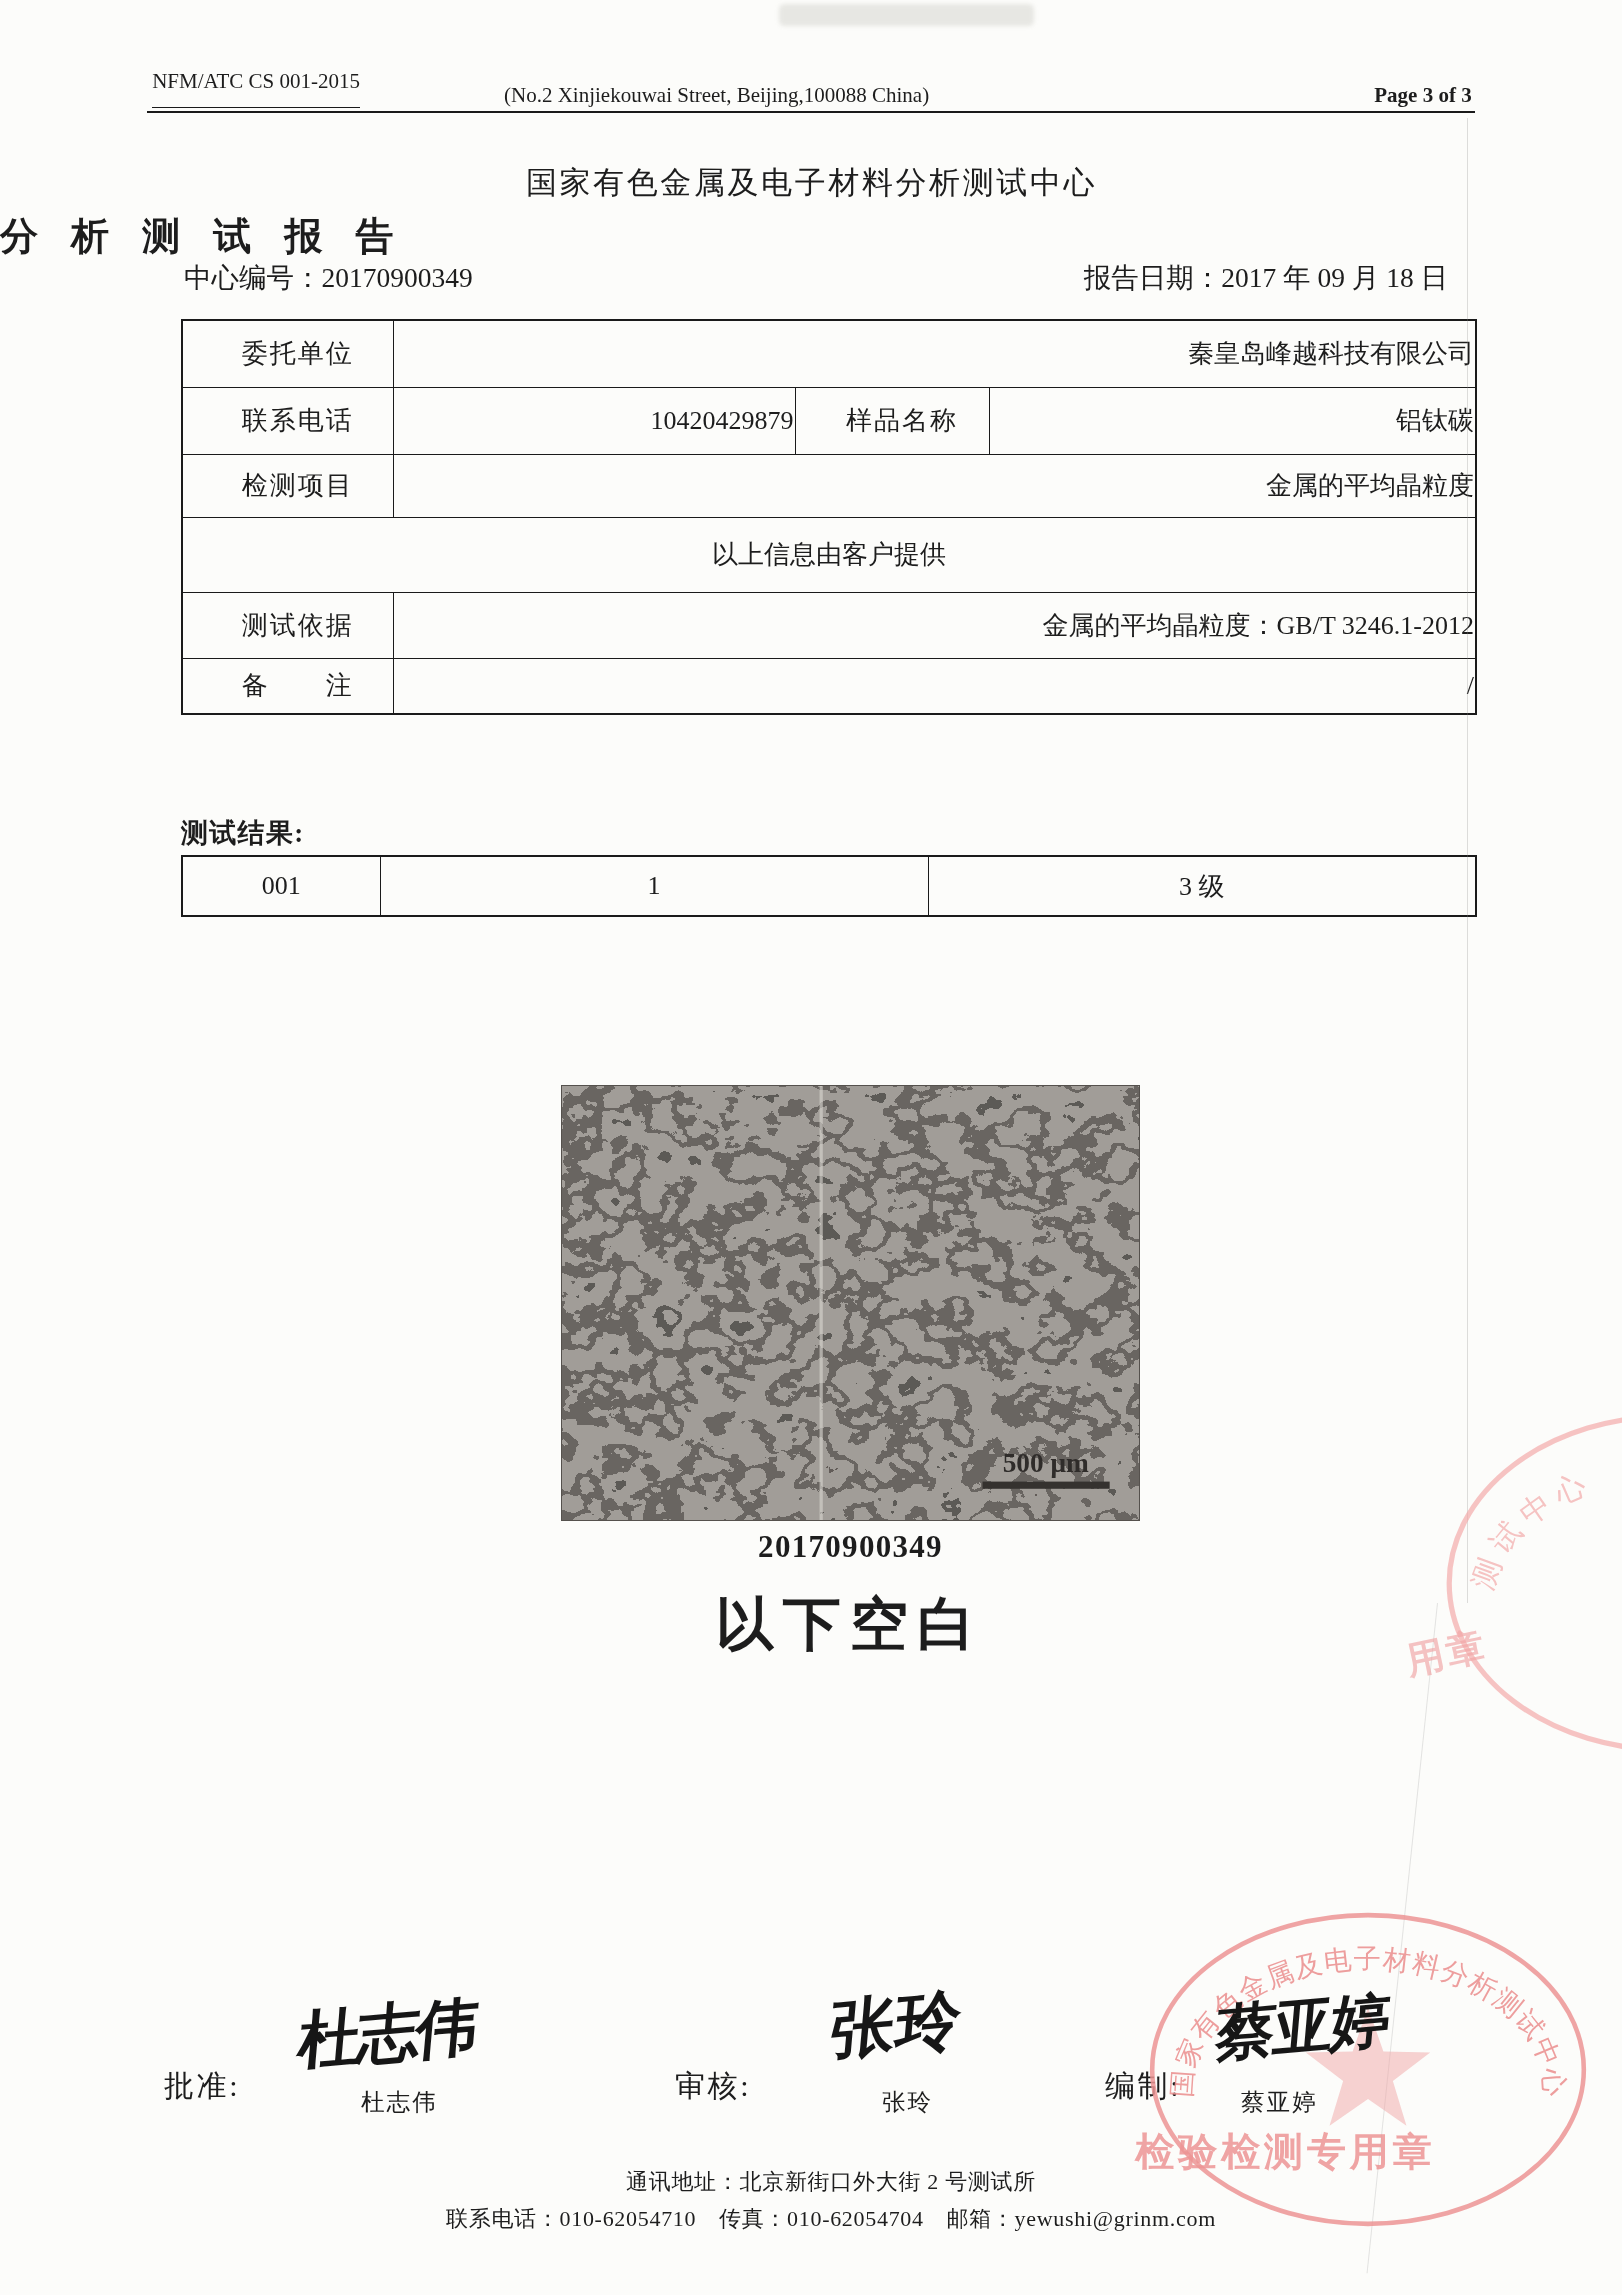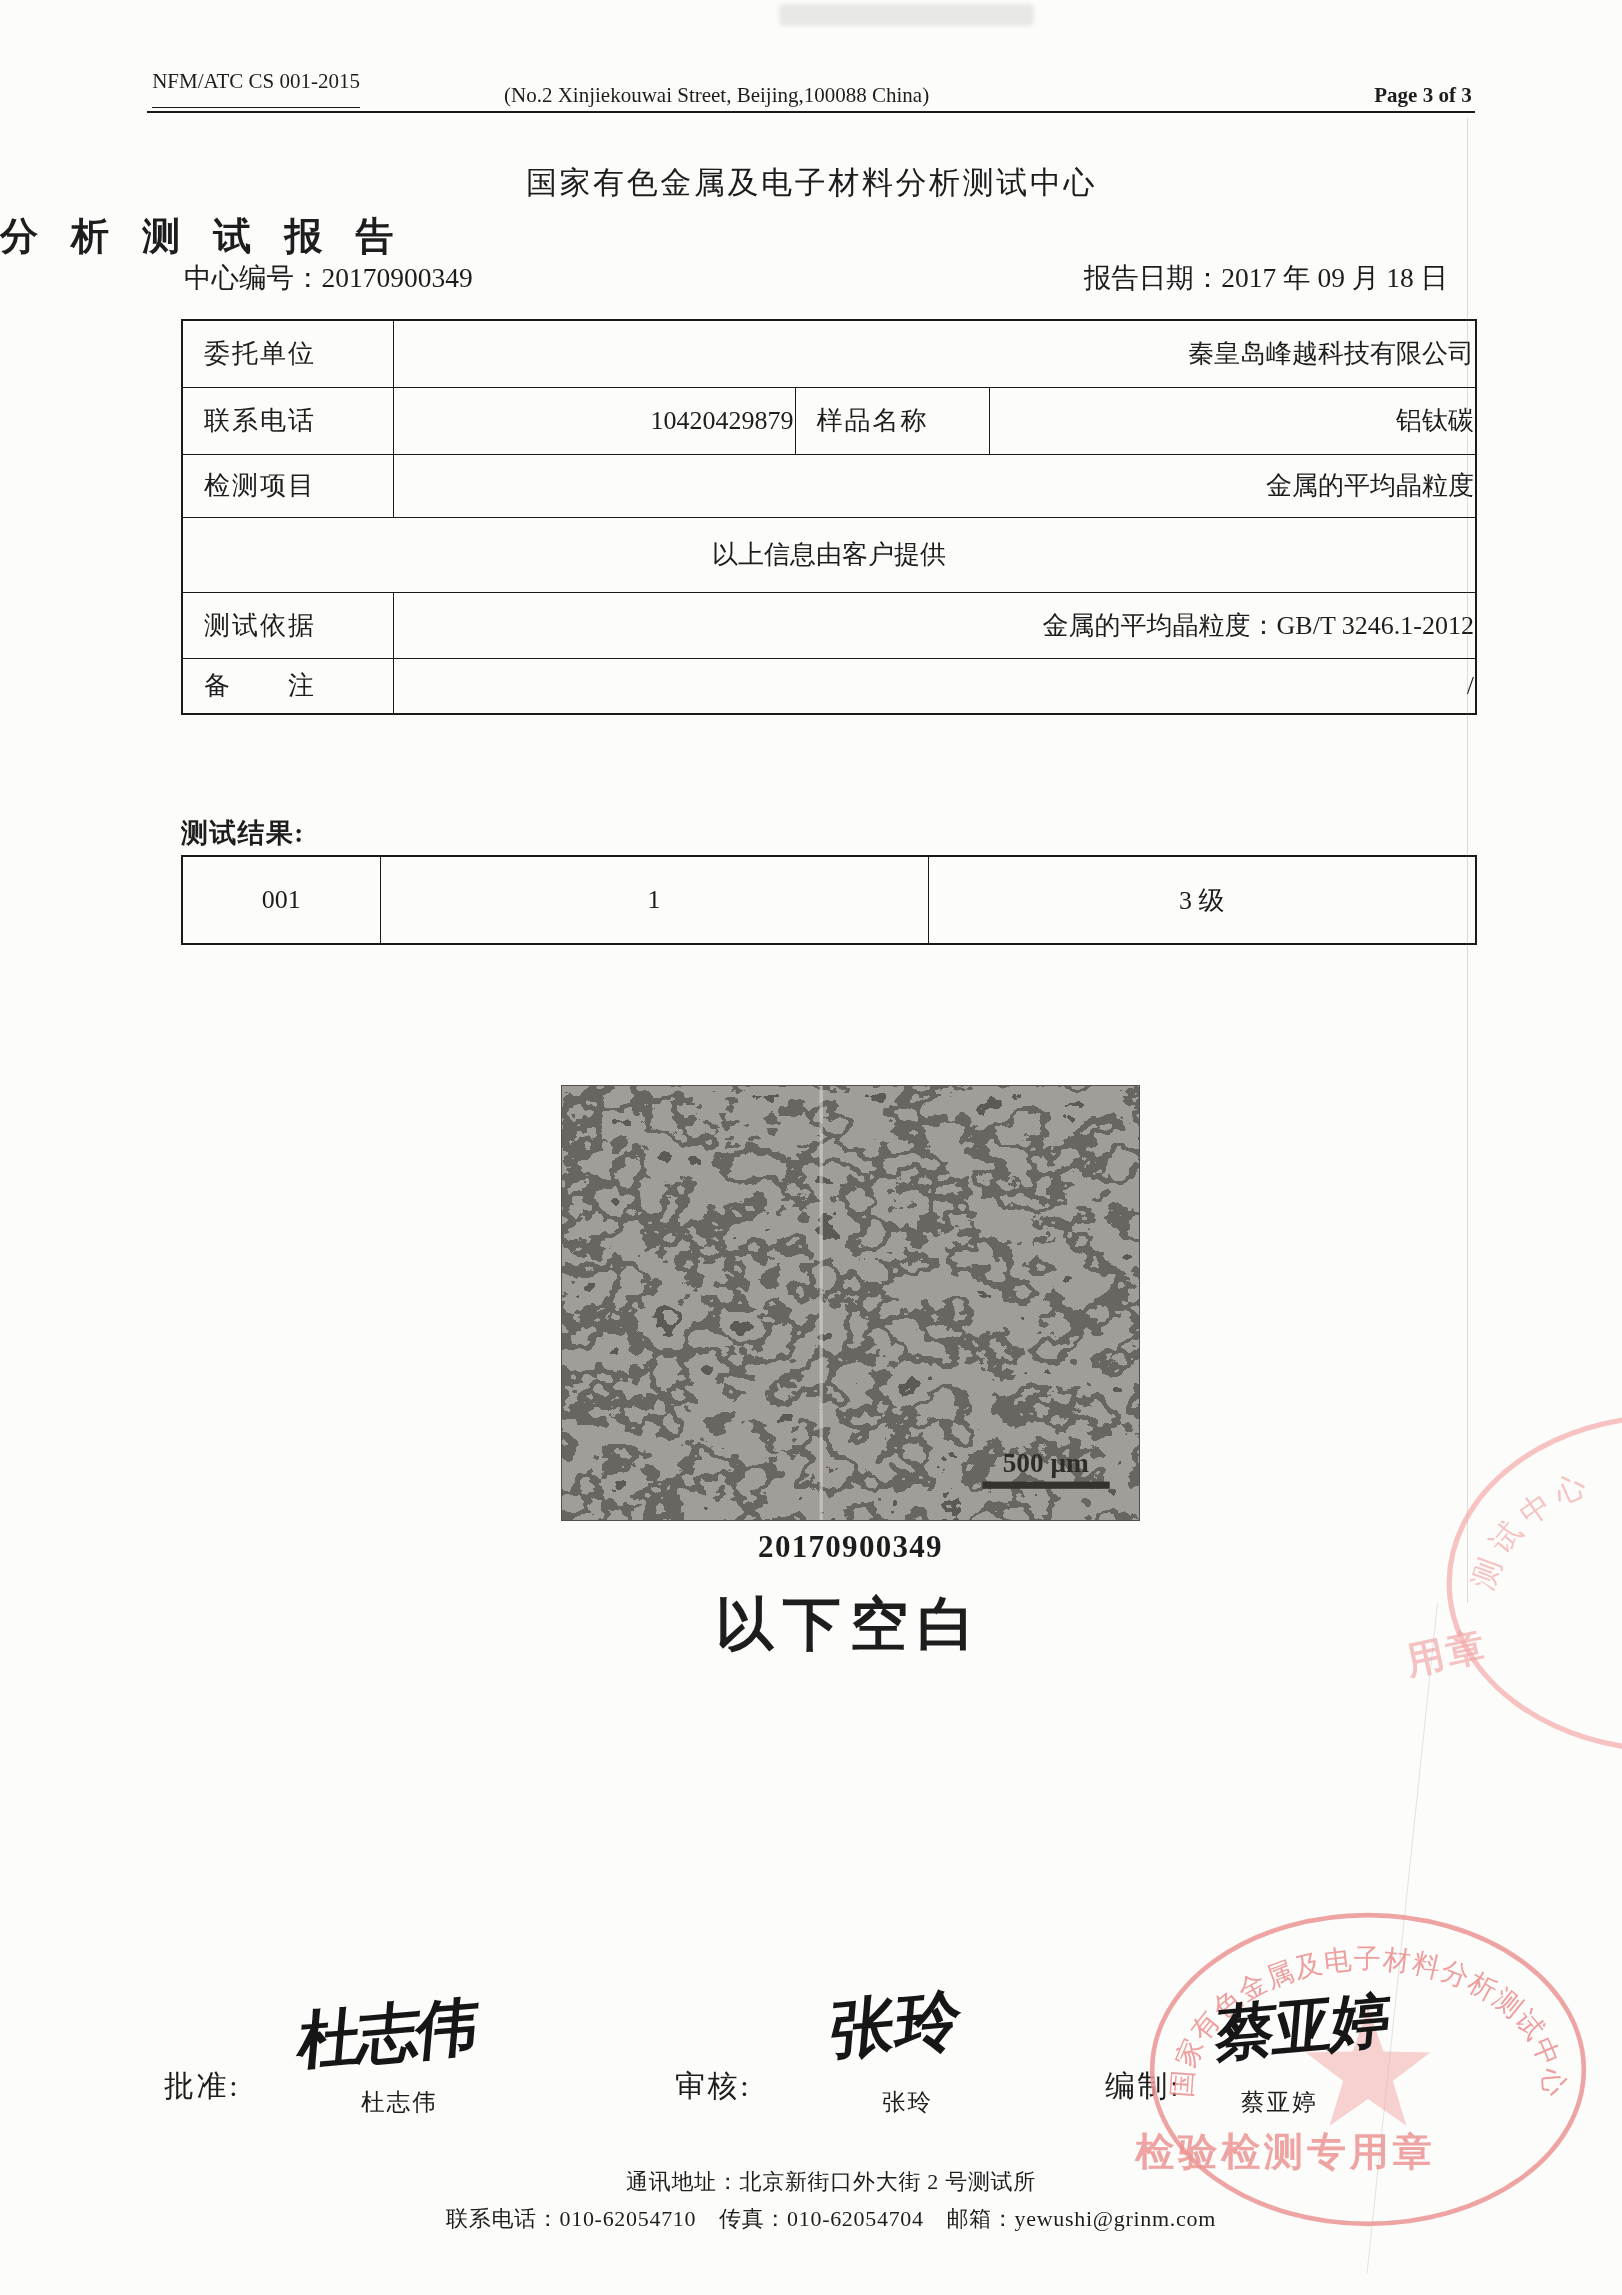--- a/index.html
+++ b/index.html
@@ -19,21 +19,21 @@
              font-size:31px;letter-spacing:2.6px;}
   .report-title{position:absolute;left:0;top:211px;width:1623px;
              font-size:38px;font-weight:bold;letter-spacing:11.8px;}
   .meta{position:absolute;left:0;top:260px;width:1623px;font-size:27.5px;}
   .meta-left{position:absolute;left:184px;top:0;}
   .meta-right{position:absolute;right:175px;top:0;}
   
   table{border-collapse:collapse;table-layout:fixed;font-size:26px;color:#1d1d1d;}
   .info-table{position:absolute;left:181px;top:319px;width:1294px;border:2px solid #1a1a1a;}
   .info-table td{border:1.3px solid #1a1a1a;vertical-align:middle;}
-  .lbl{padding-left:21px;letter-spacing:2px;white-space:nowrap;}
+  .lbl{padding-left:21px;letter-spacing:2px;white-space:nowrap;text-align:center;}
   .val{padding-left:32px;text-align:right;}
   .ctr{text-align:center;}
   .results-label{position:absolute;left:181px;top:815px;font-size:27px;font-weight:bold;letter-spacing:1.3px;}
   .results-table{position:absolute;left:181px;top:855px;width:1294px;border:2px solid #1a1a1a;}
   .results-table td{border:1.3px solid #1a1a1a;text-align:center;vertical-align:middle;}
   
   .micro-wrap{position:absolute;left:561px;top:1085px;width:579px;height:436px;
               border:1.3px solid #55514d;box-sizing:border-box;}
   .micro-wrap svg{display:block;width:100%;height:100%;}
   .fig-caption{position:absolute;left:561px;top:1529px;width:579px;text-align:center;
@@ -121,21 +121,21 @@
     </table>
 
   <div class="results-label">测试结果:</div>
   <table class="results-table">
     <colgroup>
         <col style="width:198px">
         <col style="width:548px">
         <col style="width:548px">
       </colgroup>
     <tbody>
-    <tr style="height:88px">
+    <tr style="height:60px">
       <td>001</td>
       <td>1</td>
       <td>3 级</td>
     </tr>
   </tbody>
     </table>
 
   <div class="micro-wrap">
     <svg viewBox="0 0 885 667" preserveAspectRatio="none">
       <defs>

